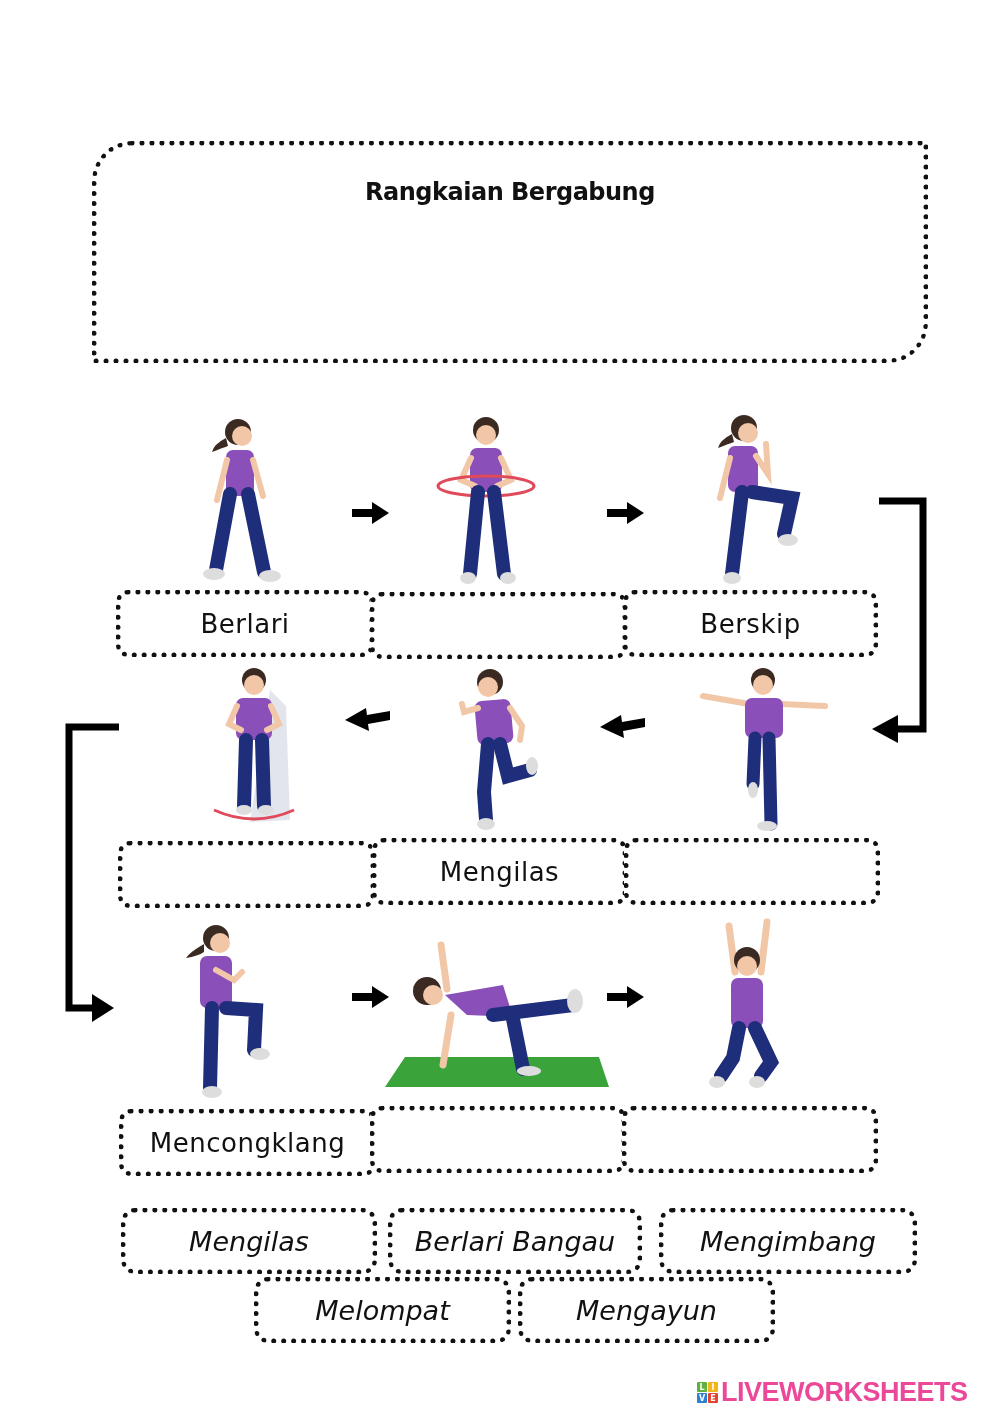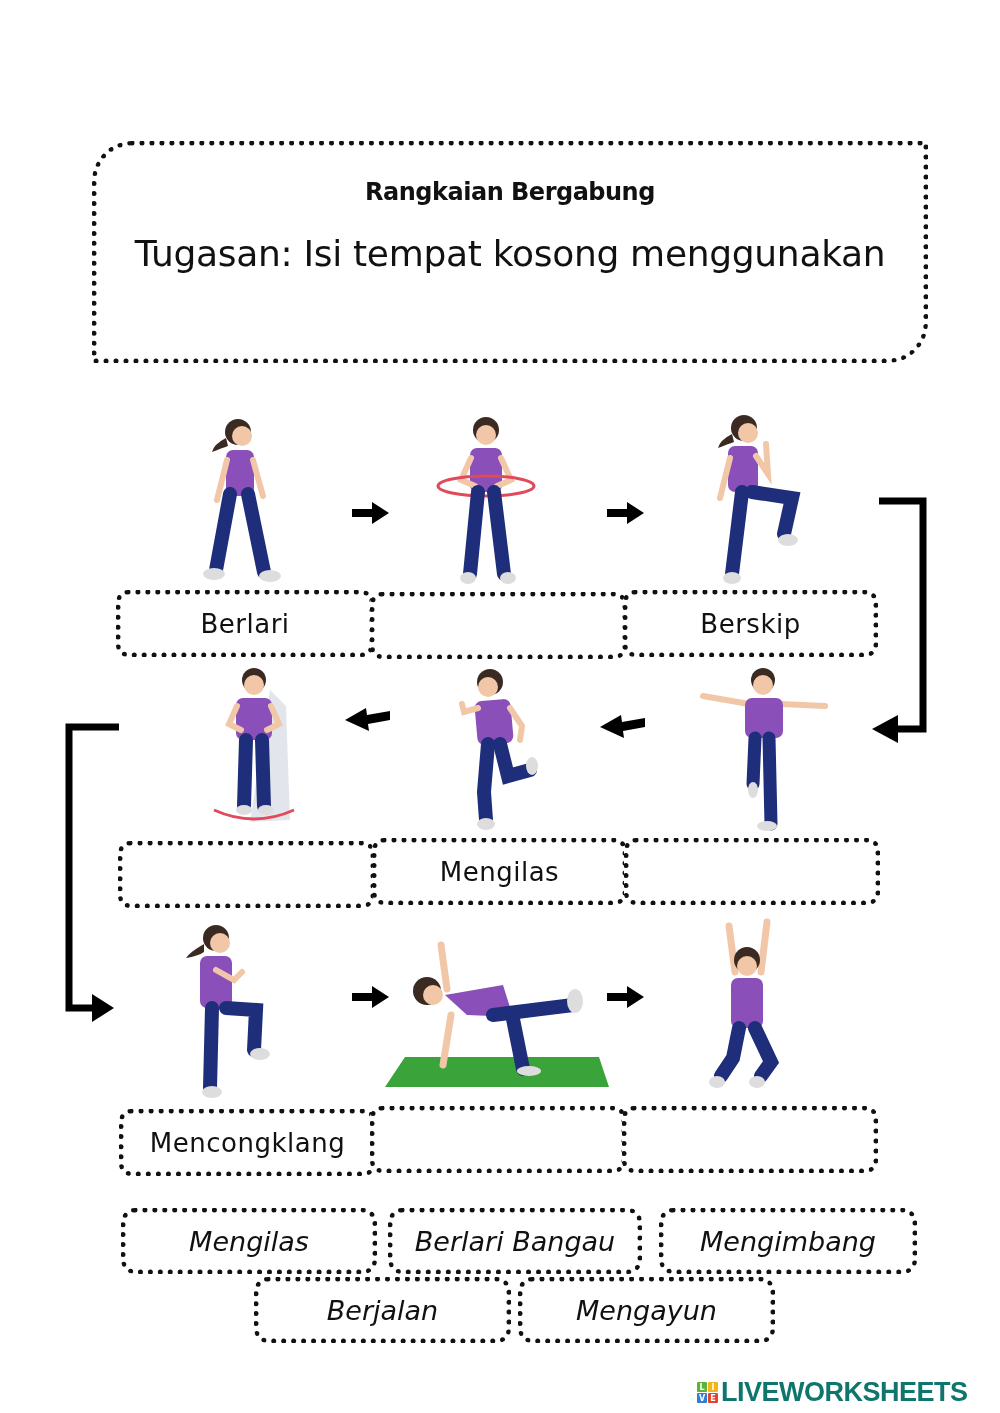--- a/index.html
+++ b/index.html
@@ -14,29 +14,28 @@
   .label-box { height:67px; border-radius:12px; display:flex; align-items:center; justify-content:center;
                font-size:26px; letter-spacing:0.5px; }
   .answer-box { height:66px; border-radius:14px; display:flex; align-items:center; justify-content:center;
                 font-size:27px; cursor:grab;font-style:italic; }
   .figure { position:absolute; }
   .arrow { position:absolute; }
   .logo { position:absolute; left:697px; top:1377px; display:flex; align-items:center; }
   .logo-squares { display:grid; grid-template-columns:10px 10px; grid-gap:1px; margin-right:3px; }
   .logo-sq { width:10px; height:10px; font-size:8px; font-weight:bold; color:#fff; display:flex;
              align-items:center; justify-content:center; border-radius:1px; }
-  .logo-text { font-size:27px; font-weight:bold; color:#0f766e; letter-spacing:-0.5px; font-family:"Liberation Sans", sans-serif; }
+  .logo-text { font-size:27px; font-weight:bold; color:#ec4899; letter-spacing:-0.5px; font-family:"Liberation Sans", sans-serif; }
 </style>
 </head>
 <body>
 
 <div class="abs dotted header-box">
   <div class="abs title">Rangkaian Bergabung</div>
   <div class="abs task">
-    <div>Tugasan: Isi tempat kosong menggunakan</div>
   </div>
 </div>
 
 <svg class="figure" style="left:190px;top:410px" width="100" height="175" viewBox="0 0 100 175">
   <circle cx="48" cy="22" r="13" fill="#3a2a22"></circle>
     <circle cx="52" cy="26" r="10" fill="#f1c7a8"></circle>
   <path d="M36 28 q-12 6 -14 14 q10 -4 16 -6z" fill="#3a2a22"></path>
   <rect x="36" y="40" width="28" height="46" rx="7" fill="#8a4fb8"></rect>
   <path d="M37 50 l-10 40" stroke="#f1c7a8" stroke-width="6" stroke-linecap="round"></path>
   <path d="M63 50 l10 36" stroke="#f1c7a8" stroke-width="6" stroke-linecap="round"></path>
@@ -184,21 +183,21 @@
 <div class="abs dotted label-box" style="left:372px;top:838px;width:255px">Mengilas</div>
 <div class="abs dotted label-box" style="left:624px;top:838px;width:256px"></div>
 
 <div class="abs dotted label-box" style="left:119px;top:1109px;width:257px">Mencongklang</div>
 <div class="abs dotted label-box" style="left:370px;top:1106px;width:256px"></div>
 <div class="abs dotted label-box" style="left:622px;top:1106px;width:256px"></div>
 
 <div class="abs dotted answer-box" style="left:121px;top:1208px;width:256px">Mengilas</div>
 <div class="abs dotted answer-box" style="left:388px;top:1208px;width:254px">Berlari Bangau</div>
 <div class="abs dotted answer-box" style="left:659px;top:1208px;width:258px">Mengimbang</div>
-<div class="abs dotted answer-box" style="left:254px;top:1277px;width:257px">Berjalan</div>
+<div class="abs dotted answer-box" style="left:254px;top:1277px;width:257px">Melompat</div>
 <div class="abs dotted answer-box" style="left:518px;top:1277px;width:257px">Mengayun</div>
 
 <div class="logo">
   <div class="logo-squares">
     <div class="logo-sq" style="background:#5bb33a">L</div>
     <div class="logo-sq" style="background:#f2b51c">I</div>
     <div class="logo-sq" style="background:#2f7fd1">V</div>
     <div class="logo-sq" style="background:#e2452f">E</div>
   </div>
   <span class="logo-text">LIVEWORKSHEETS</span>

